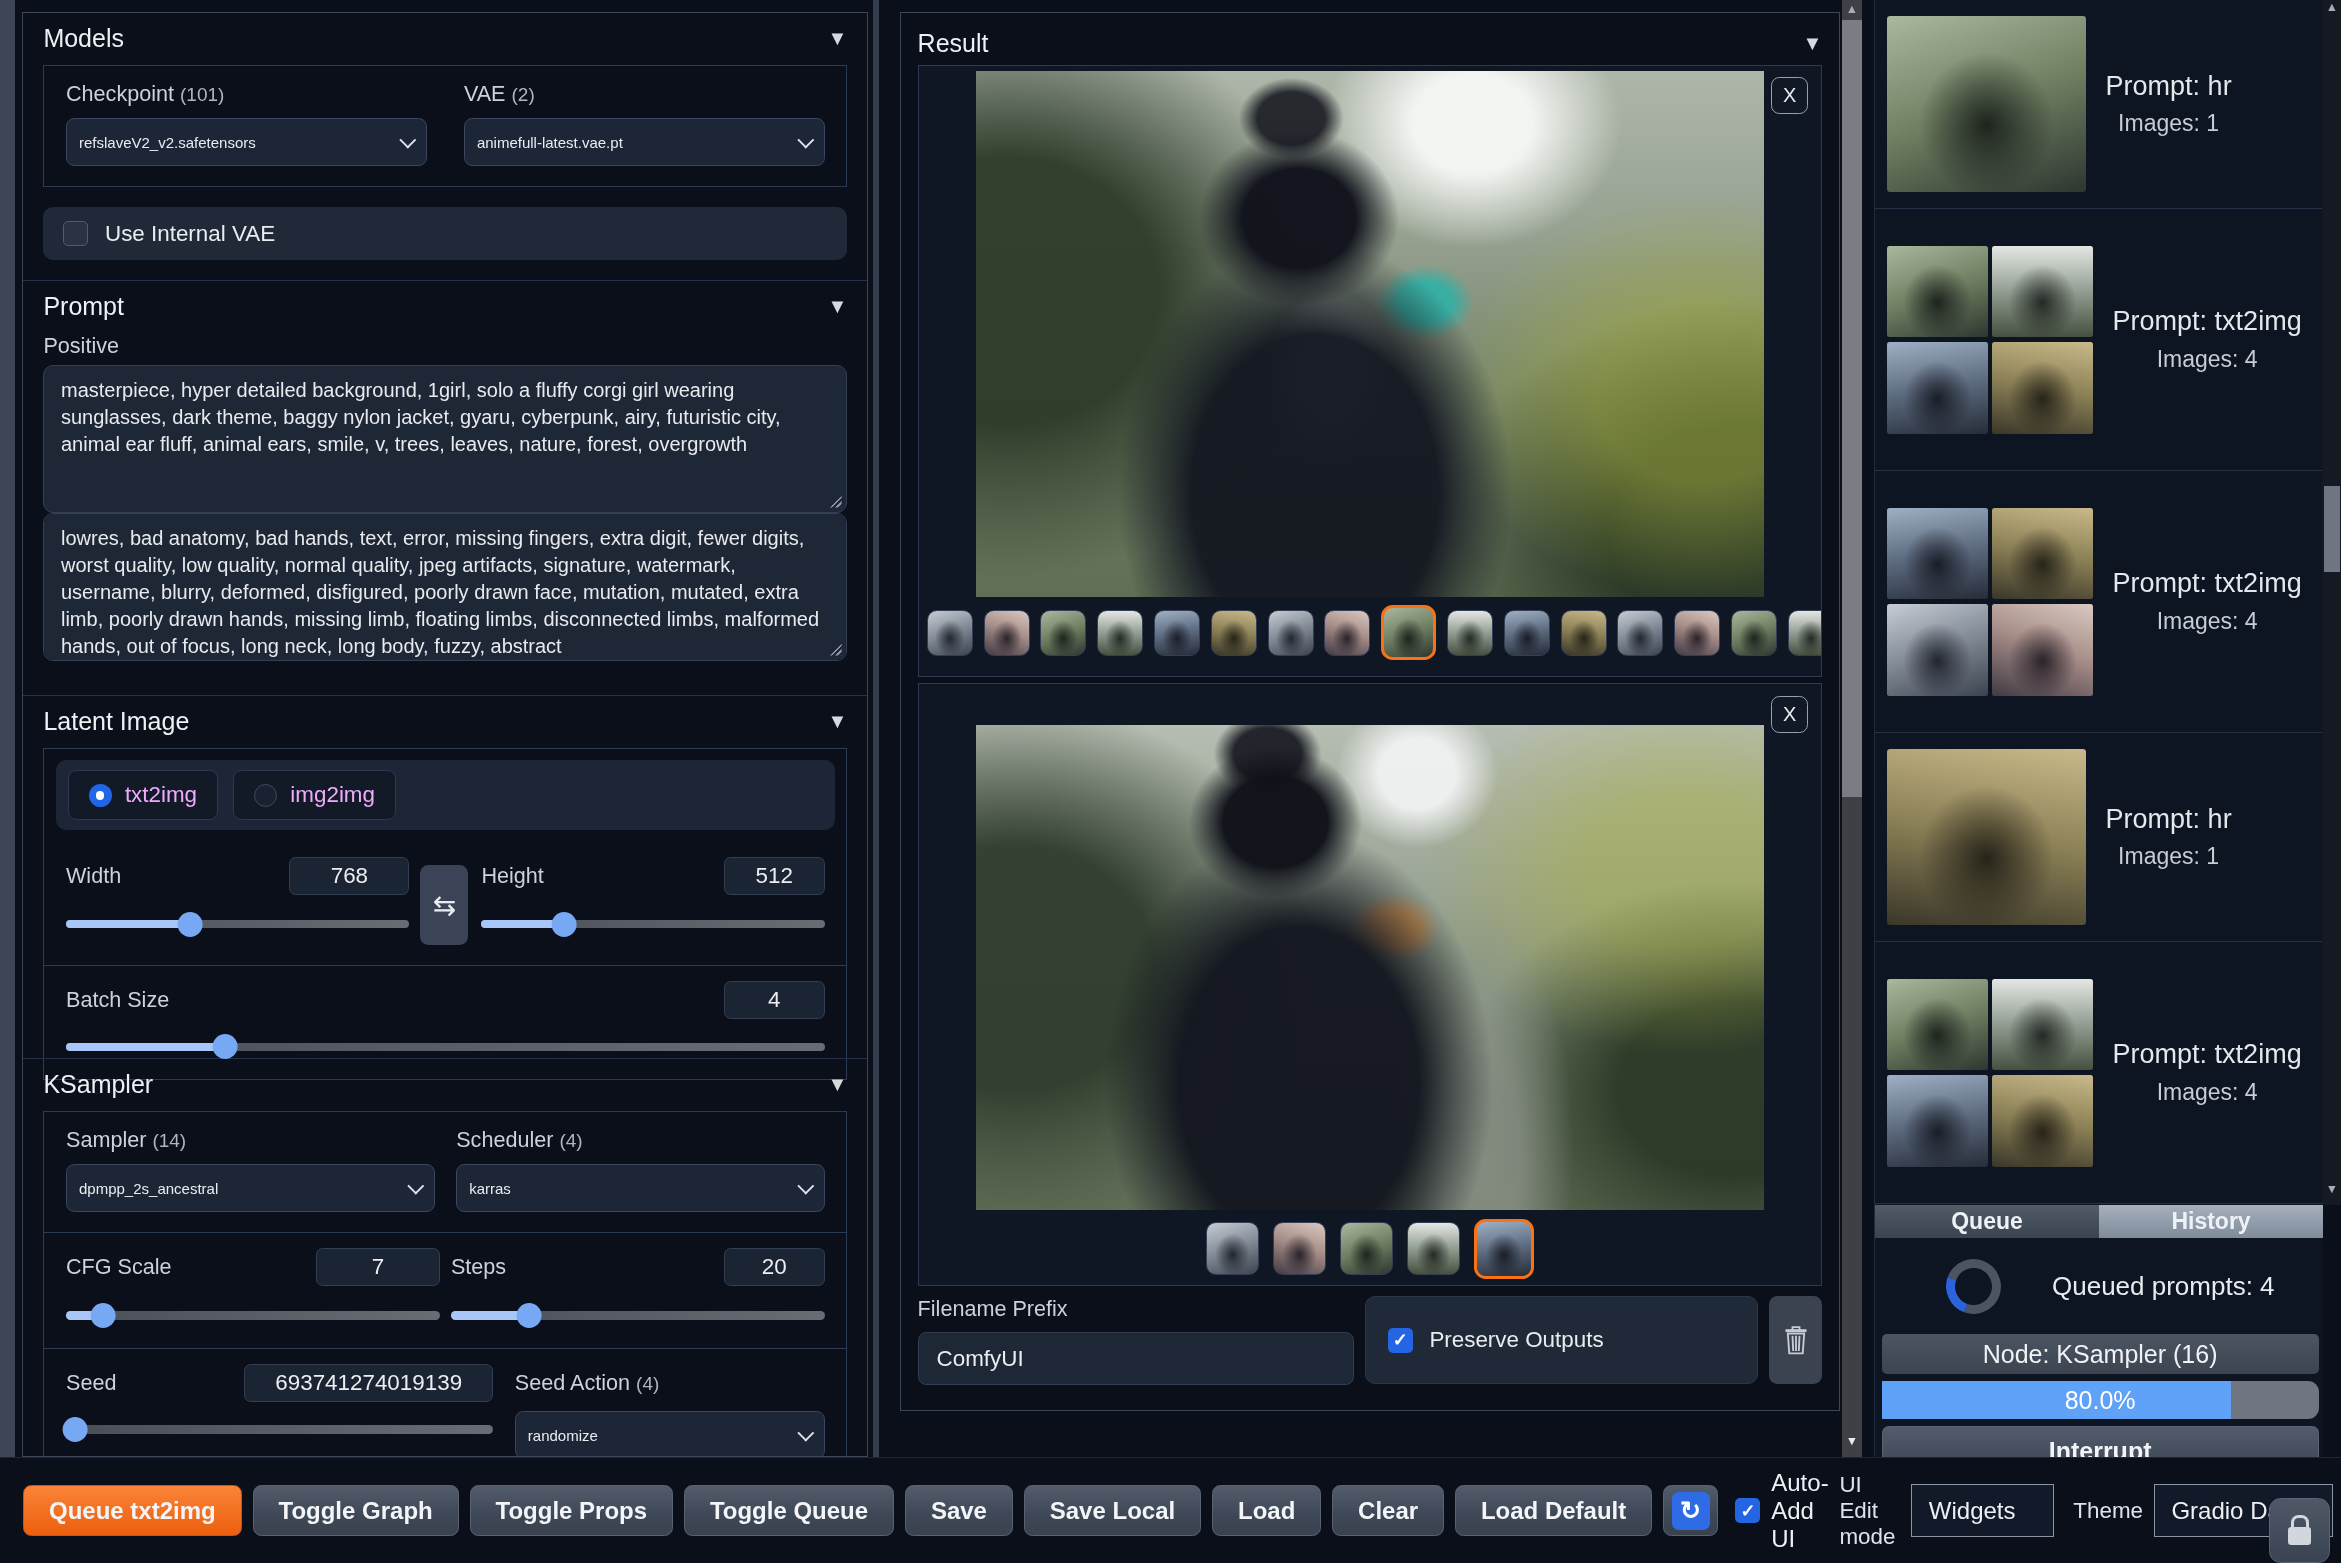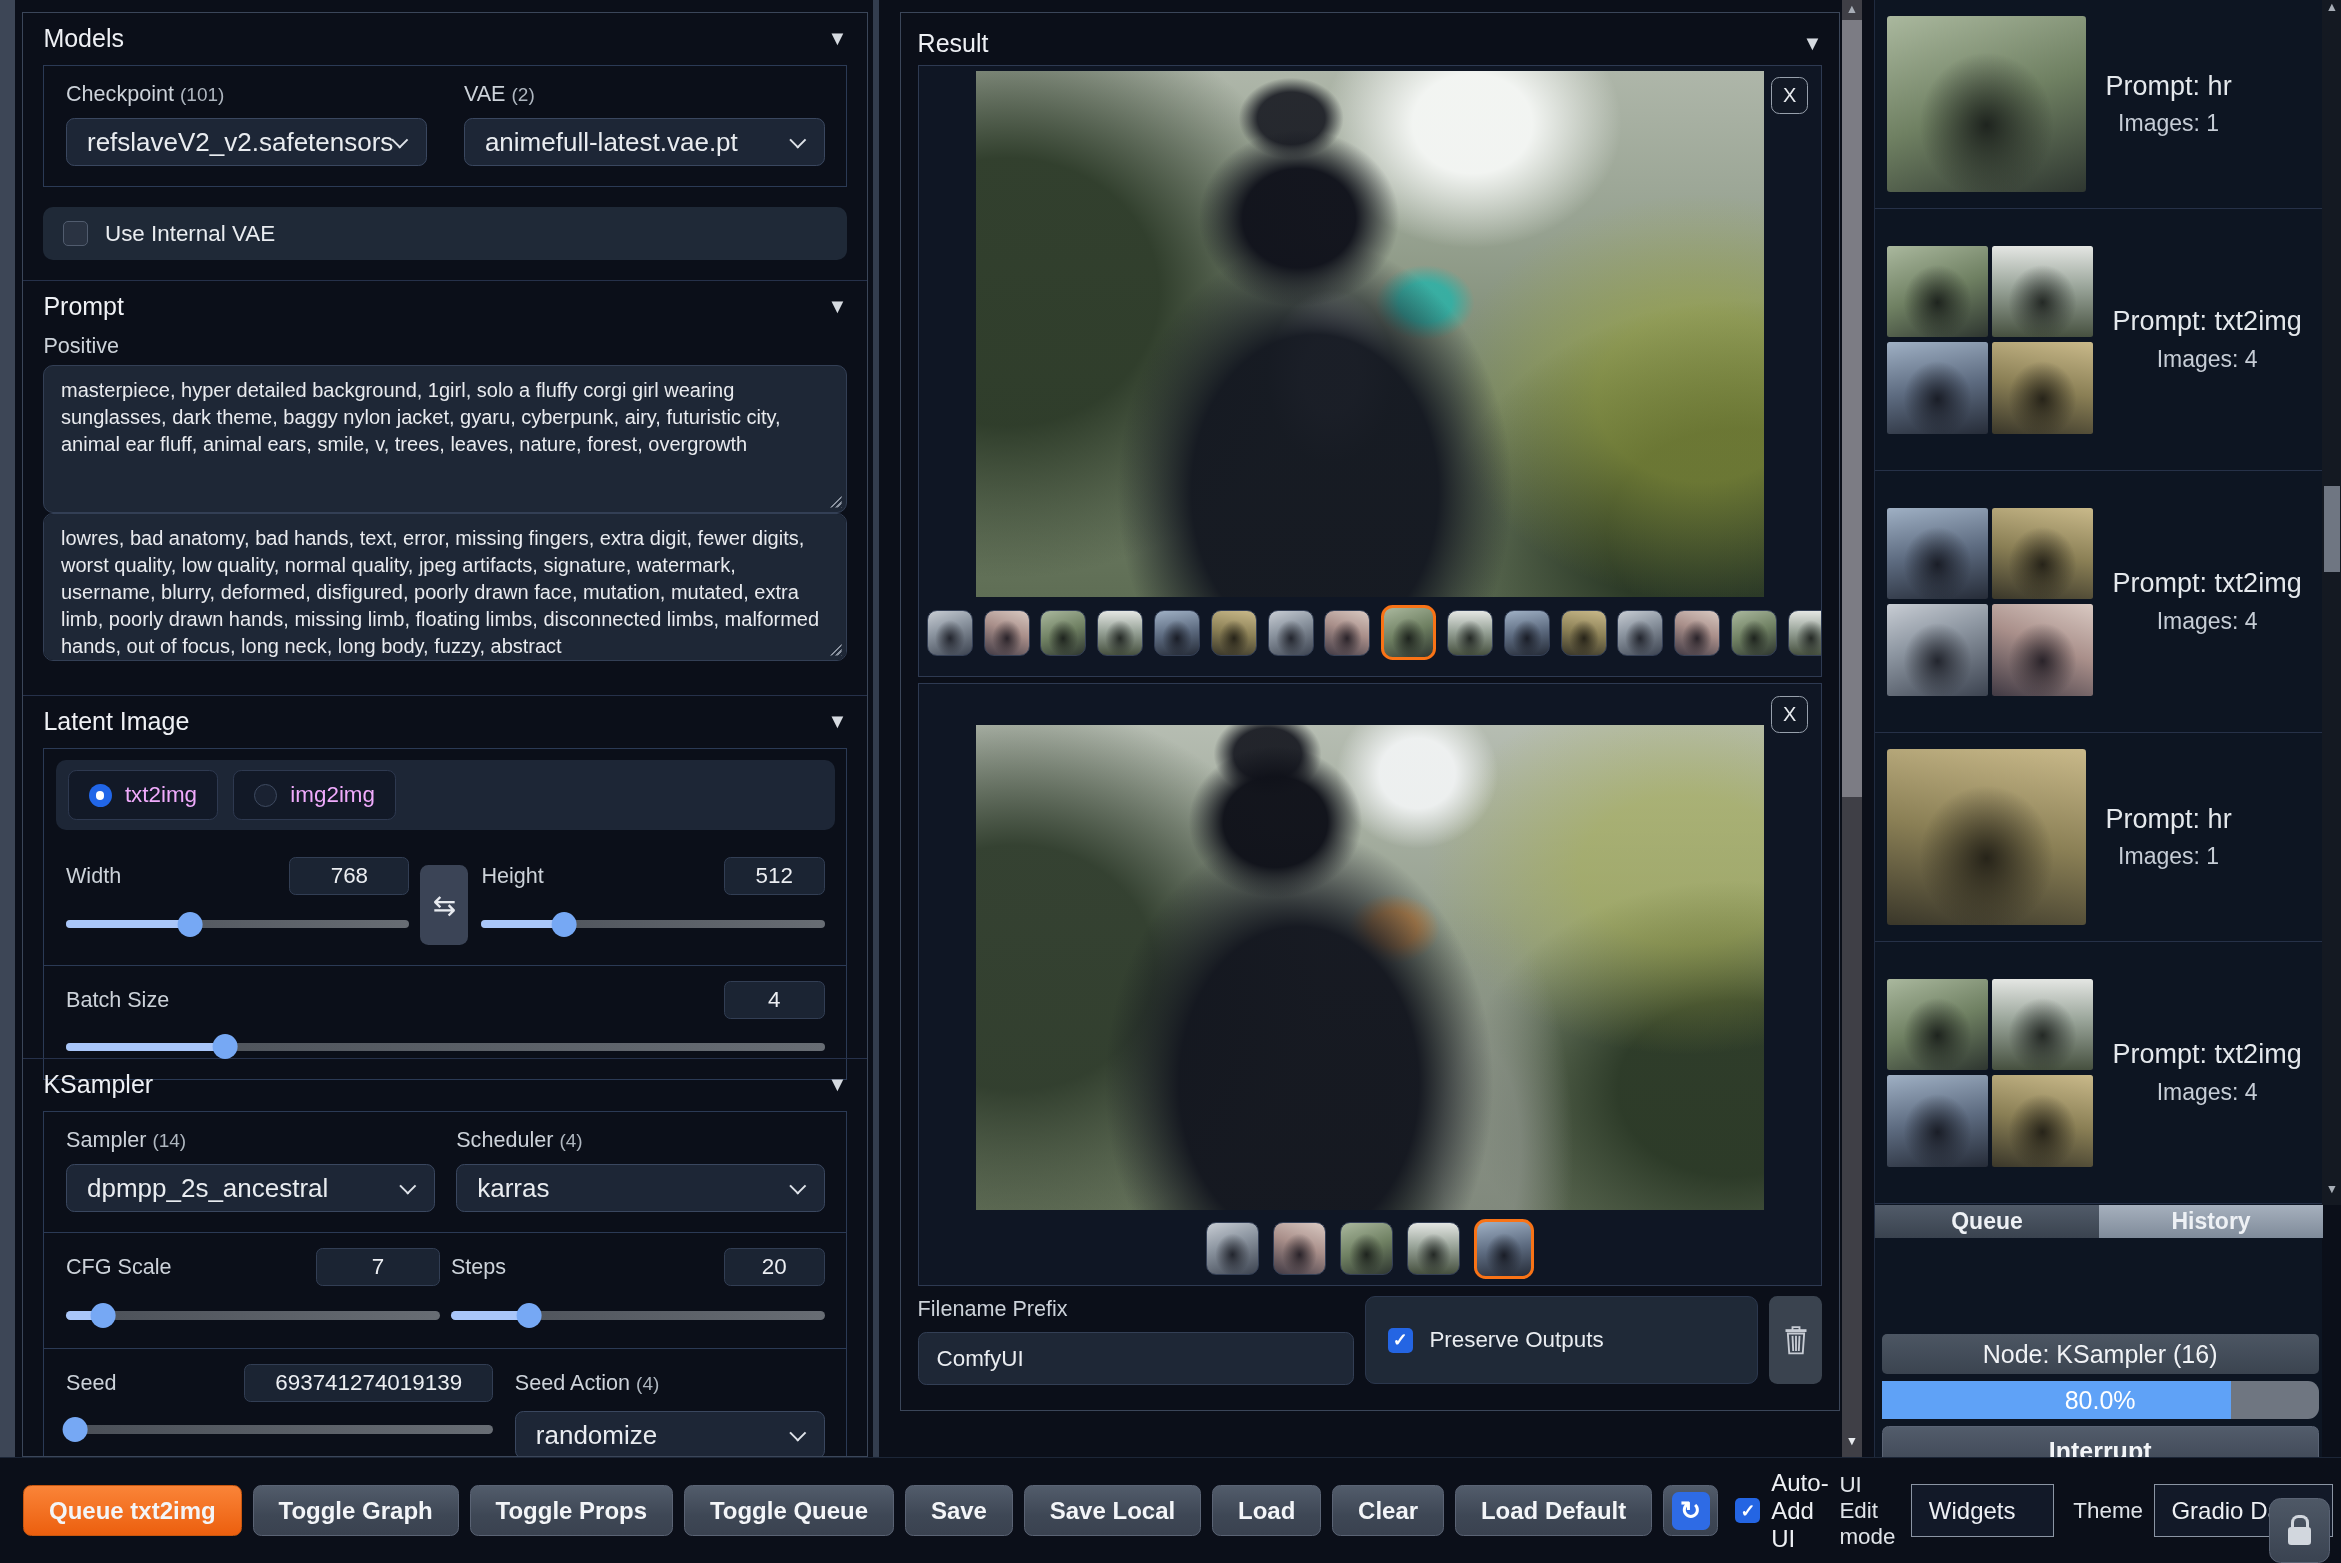--- a/index.html
+++ b/index.html
@@ -6,21 +6,21 @@
   *{box-sizing:border-box;}
   #app{position:relative;width:2342px;height:1564px;background:#0b0f19;overflow:hidden;color:#e8eaee;}
 
   
   .sec-header{display:flex;align-items:center;justify-content:space-between;}
   .sec-title{font-size:25px;color:#eef0f4;}
   .caret{font-size:20px;color:#d6dae0;}
   .lbl{font-size:21.6px;color:#ccd2d9;}
   .lbl small{font-size:19px;color:#aeb6bf;}
   .dropdown{height:48px;background:#1d2636;border:0.8px solid #3a475f;border-radius:8.3px;
-    display:flex;align-items:center;justify-content:space-between;padding:0 20px;font-size:26px;color:#e9ecf0;}
+    display:flex;align-items:center;justify-content:space-between;padding:0 12px;font-size:15px;color:#e9ecf0;}
   .chev{width:11.6px;height:11.6px;border-right:2.5px solid #dfe3e9;border-bottom:2.5px solid #dfe3e9;
     transform:rotate(45deg);margin-top:-5px;flex:0 0 auto;}
   .num-input{min-width:101px;height:38px;background:#1b2433;border:0.8px solid #323e54;border-radius:6.6px;
     display:flex;align-items:center;justify-content:center;font-size:22.4px;color:#eceef2;padding:0 11.6px;}
   .slider{position:relative;height:25px;}
   .slider .track{position:absolute;left:0;right:0;top:8.3px;height:8.3px;border-radius:5px;
     background:linear-gradient(90deg,#4a4f57,#686d74);}
   .slider .fill{position:absolute;left:0;top:8.3px;height:8.3px;border-radius:5px 0 0 5px;background:#a9c6f9;}
   .slider .handle{position:absolute;top:0;width:25px;height:25px;border-radius:50%;background:#76a8f4;
     transform:translateX(-12.4px);}
@@ -511,20 +511,24 @@
             <div class="h-count">Images: 4</div>
           </div>
         </div>
       </div>
 
     <div class="tabs">
       <div class="tab q">Queue</div>
       <div class="tab h">History</div>
     </div>
 
+    <div class="status">
+      <div class="spinner"></div>
+      <div class="queued">Queued prompts: 4</div>
+    </div>
 
     <div class="nodebar">Node: KSampler (16)</div>
 
     <div class="progress">
       <div class="p-fill" style="width: 80%;"></div>
       <div class="p-text">80.0%</div>
     </div>
 
     <div class="interrupt">Interrupt</div>
   </div>

